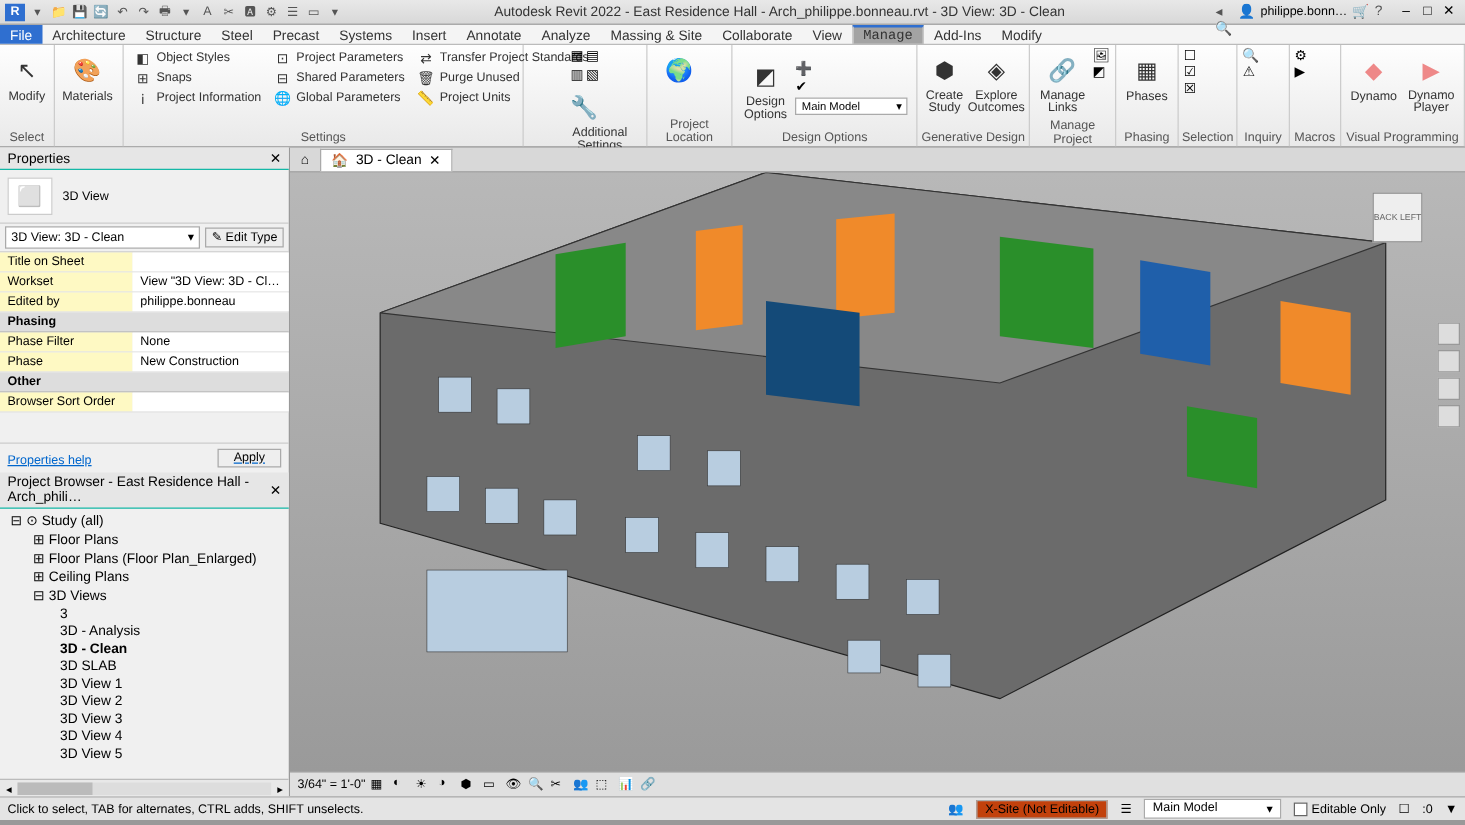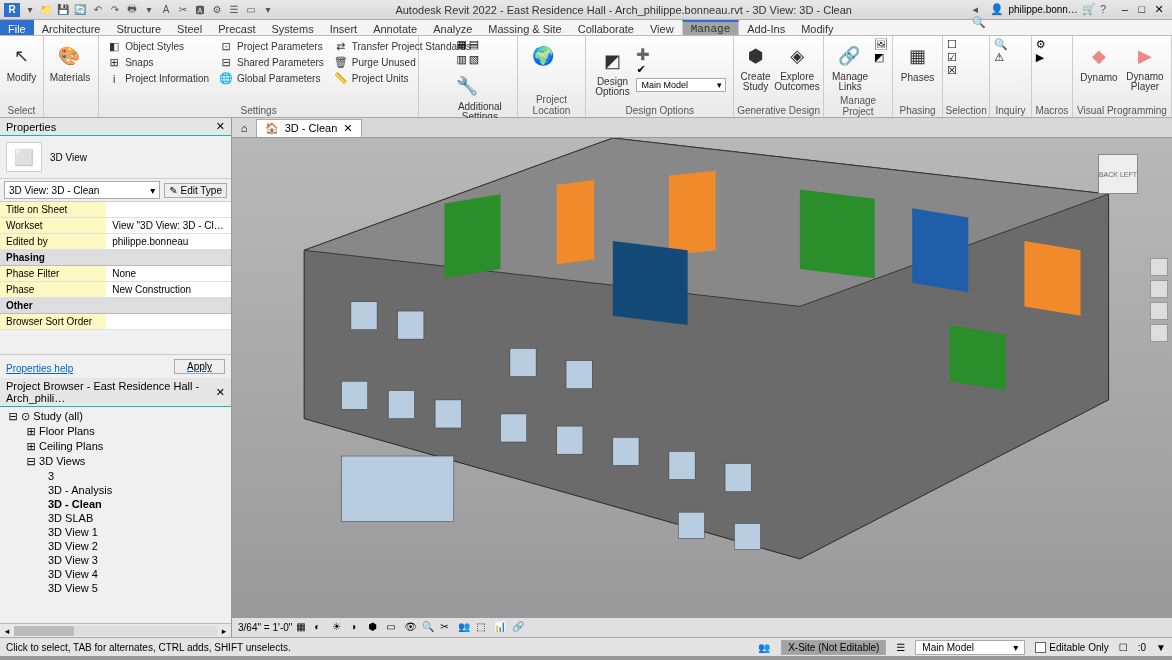--- a/index.html
+++ b/index.html
@@ -78,21 +78,21 @@
 .building { position: absolute; left: 10px; top: 0; right: 20px; bottom: 30px; }
 .building svg { width: 100%; height: 100%; }
 
 
 .viewctrl { height: 20px; background: #e0e0e0; display: flex; align-items: center; gap: 4px; padding: 0 6px; font-size: 10px; border-top: 1px solid #999; }
 .viewctrl .vico { width: 14px; height: 14px; display: inline-block; }
 
 
 .statusbar { height: 19px; background: #e4e4e4; display: flex; align-items: center; font-size: 10px; border-top: 1px solid #aaa; padding: 0 6px; gap: 10px; }
 .statusbar .spacer { flex: 1; }
-.statusbar .field { background: #a3a3a3; border: 1px solid #aaa; padding: 1px 6px; }
+.statusbar .field { background: #c2410c; border: 1px solid #aaa; padding: 1px 6px; }
 .statusbar .combo2 { background: #fff; border: 1px solid #aaa; padding: 1px 6px; min-width: 110px; display: flex; justify-content: space-between; }
 .chk { display: flex; align-items: center; gap: 3px; }
 .chk .box { width: 11px; height: 11px; border: 1px solid #666; background: #fff; }
 </style>
 </head>
 <body>
 
 <div class="titlebar">
   <div class="titlebar-left">
     <span class="ico" style="background:#2f6fd0;color:#fff;font-weight:bold;width:16px;">R</span>
@@ -386,20 +386,21 @@
     </div>
 
     <div class="panel-title">
         <span>Project Browser - East Residence Hall - Arch_phili…</span>
         <span>✕</span>
       </div>
     <div class="browser">
       <div class="tree">
         <div class="tree-node l1"><span class="exp">⊟</span> ⊙ <span>Study (all)</span></div>
         <div class="tree-node l2"><span class="exp">⊞</span> <span>Floor Plans</span></div>
+        <div class="tree-node l2"><span class="exp">⊞</span> <span>Floor Plans (Floor Plan_Enlarged)</span></div>
         <div class="tree-node l2"><span class="exp">⊞</span> <span>Ceiling Plans</span></div>
         <div class="tree-node l2"><span class="exp">⊟</span> <span>3D Views</span></div>
         <div class="tree-node l3">3</div>
         <div class="tree-node l3">3D - Analysis</div>
         <div class="tree-node l3 sel">3D - Clean</div>
         <div class="tree-node l3">3D SLAB</div>
         <div class="tree-node l3">3D View 1</div>
         <div class="tree-node l3">3D View 2</div>
         <div class="tree-node l3">3D View 3</div>
         <div class="tree-node l3">3D View 4</div>

